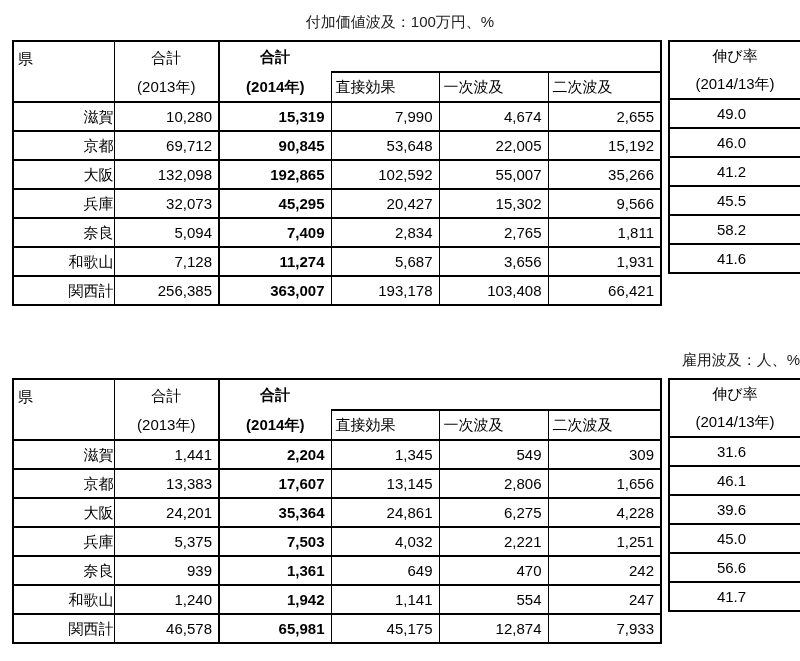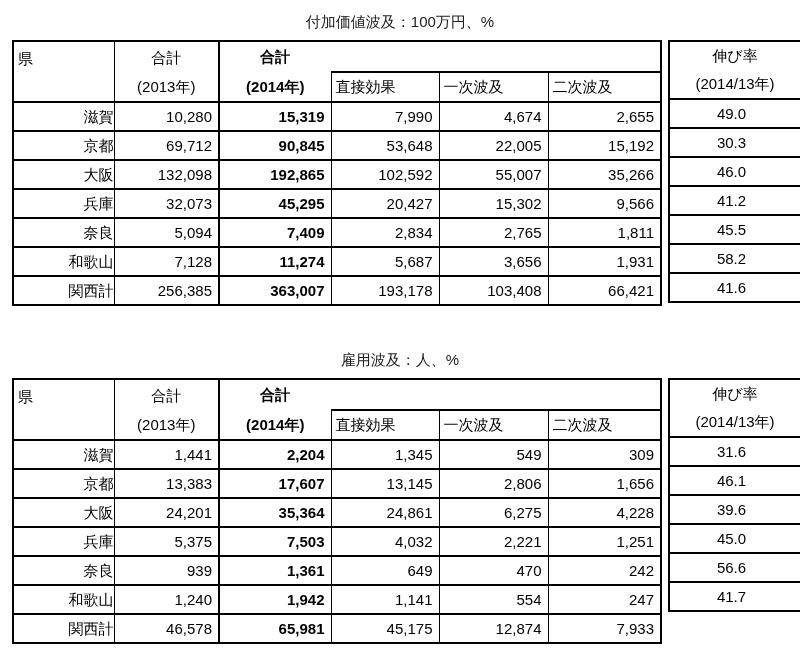--- a/index.html
+++ b/index.html
@@ -10,21 +10,21 @@
     color: #000000;
     font-family: "Liberation Sans", sans-serif;
   }
   .stage { position: relative; width: 800px; height: 661px; overflow: hidden; padding-left: 14px; }
 
   .tbl-title {
     position: absolute; left: 0; width: 800px;
     text-align: center; font-size: 15px; color: #222;
   }
   #title-1 { top: 13px; }
-  #title-2 { top: 351px; }
+  #title-2 { top: 351px; text-align: right; }
 
   table { border-collapse: collapse; table-layout: fixed; font-size: 15px; }
   table.main  { position: absolute; left: 12px;  width: 648px; border: 2px solid #000; }
   table.growth{ position: absolute; left: 668px; width: 134px; border: 2px solid #000; }
   #main-1, #growth-1 { top: 40px; }
   #main-2, #growth-2 { top: 378px; }
 
   td {
     border-style: solid; border-color: #000;
     border-width: 2px 1px;
@@ -151,23 +151,20 @@
         <tr>
       <td class="gh">
         <div>伸び率</div>
         <div>(2014/13年)</div>
       </td>
     </tr>
     <tr>
           <td class="gnum">49.0</td>
         </tr>
     <tr>
-          <td class="gnum">30.3</td>
-        </tr>
-    <tr>
           <td class="gnum">46.0</td>
         </tr>
     <tr>
           <td class="gnum">41.2</td>
         </tr>
     <tr>
           <td class="gnum">45.5</td>
         </tr>
     <tr>
           <td class="gnum">58.2</td>

